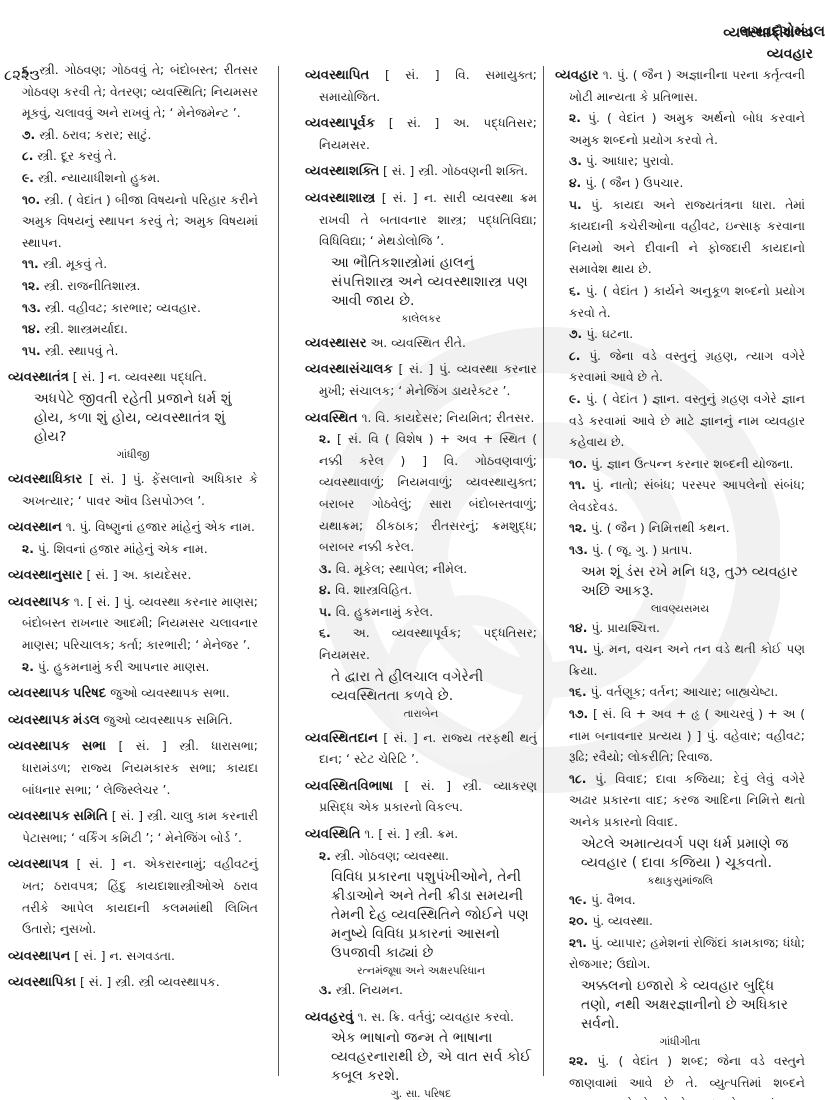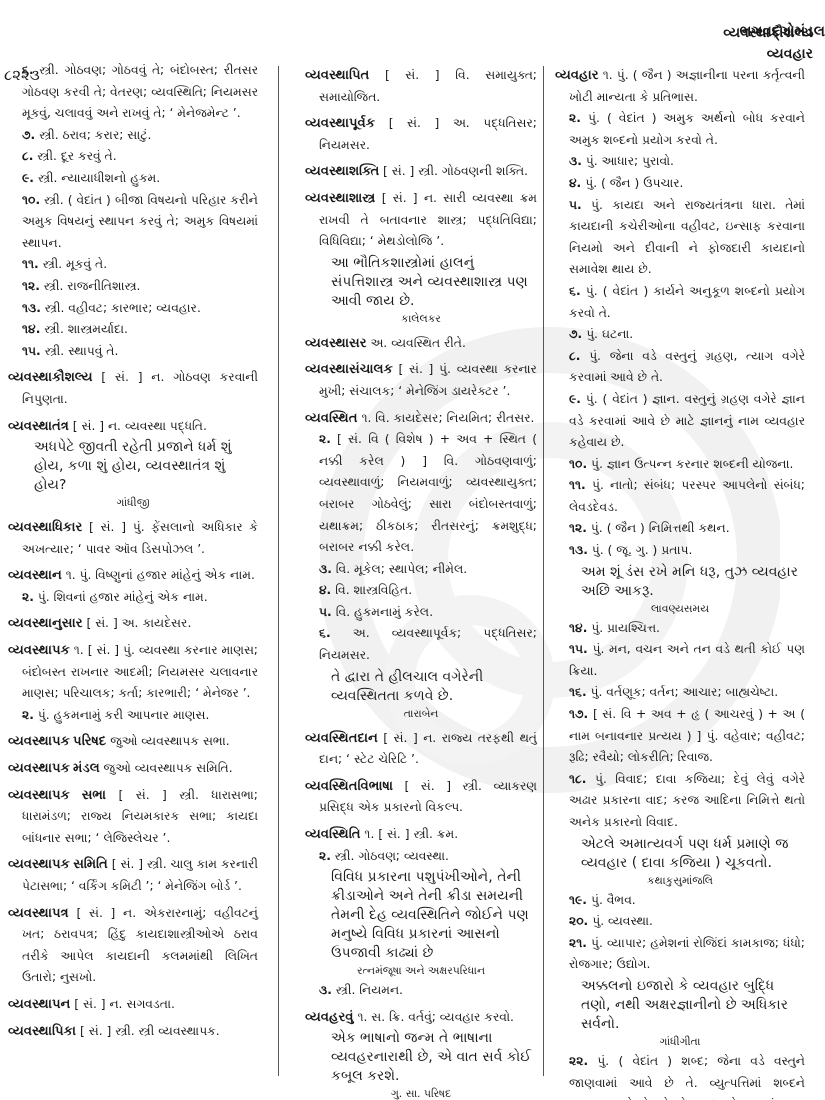--- a/index.html
+++ b/index.html
@@ -51,21 +51,20 @@
     <p class="p ind"><span class="num">૬.</span> <span>સ્ત્રી. ગોઠવણ; ગોઠવવું તે; બંદોબસ્ત; રીતસર ગોઠવણ કરવી તે; વેતરણ; વ્યવસ્થિતિ; નિયમસર મૂકવું, ચલાવવું અને રાખવું તે; ‘ મેનેજમેન્ટ ’.</span></p>
     <p class="p ind"><span class="num">૭.</span> <span>સ્ત્રી. ઠરાવ; કરાર; સાટું.</span></p>
     <p class="p ind"><span class="num">૮.</span> <span>સ્ત્રી. દૂર કરવું તે.</span></p>
     <p class="p ind"><span class="num">૯.</span> <span>સ્ત્રી. ન્યાયાધીશનો હુકમ.</span></p>
     <p class="p ind"><span class="num">૧૦.</span> <span>સ્ત્રી. ( વેદાંત ) બીજા વિષયનો પરિહાર કરીને અમુક વિષયનું સ્થાપન કરવું તે; અમુક વિષયમાં સ્થાપન.</span></p>
     <p class="p ind"><span class="num">૧૧.</span> <span>સ્ત્રી. મૂકવું તે.</span></p>
     <p class="p ind"><span class="num">૧૨.</span> <span>સ્ત્રી. રાજનીતિશાસ્ત્ર.</span></p>
     <p class="p ind"><span class="num">૧૩.</span> <span>સ્ત્રી. વહીવટ; કારભાર; વ્યવહાર.</span></p>
     <p class="p ind"><span class="num">૧૪.</span> <span>સ્ત્રી. શાસ્ત્રમર્યાદા.</span></p>
     <p class="p ind"><span class="num">૧૫.</span> <span>સ્ત્રી. સ્થાપવું તે.</span></p>
-    <p class="p hang gap"><span class="hw">વ્યવસ્થાકૌશલ્ય</span> <span>[ સં. ] ન. ગોઠવણ કરવાની નિપુણતા.</span></p>
     <p class="p hang gap"><span class="hw">વ્યવસ્થાતંત્ર</span> <span>[ સં. ] ન. વ્યવસ્થા પદ્ધતિ.</span></p>
     <p class="p q">અધપેટે જીવતી રહેતી પ્રજાને ધર્મ શું હોય, કળા શું હોય, વ્યવસ્થાતંત્ર શું હોય?</p>
     <p class="p src">ગાંધીજી</p>
     <p class="p hang gap"><span class="hw">વ્યવસ્થાધિકાર</span> <span>[ સં. ] પું. ફેંસલાનો અધિકાર કે અખત્યાર; ‘ પાવર ઑવ ડિસપોઝલ ’.</span></p>
     <p class="p hang gap"><span class="hw">વ્યવસ્થાન</span> <span>૧. પું. વિષ્ણુનાં હજાર માંહેનું એક નામ.</span></p>
     <p class="p ind"><span class="num">૨.</span> <span>પું. શિવનાં હજાર માંહેનું એક નામ.</span></p>
     <p class="p hang gap"><span class="hw">વ્યવસ્થાનુસાર</span> <span>[ સં. ] અ. કાયદેસર.</span></p>
     <p class="p hang gap"><span class="hw">વ્યવસ્થાપક</span> <span>૧. [ સં. ] પું. વ્યવસ્થા કરનાર માણસ; બંદોબસ્ત રાખનાર આદમી; નિયમસર ચલાવનાર માણસ; પરિચાલક; કર્તા; કારભારી; ‘ મેનેજર ’.</span></p>
     <p class="p ind"><span class="num">૨.</span> <span>પું. હુકમનામું કરી આપનાર માણસ.</span></p>
     <p class="p hang gap"><span class="hw">વ્યવસ્થાપક પરિષદ</span> <span>જુઓ વ્યવસ્થાપક સભા.</span></p>

